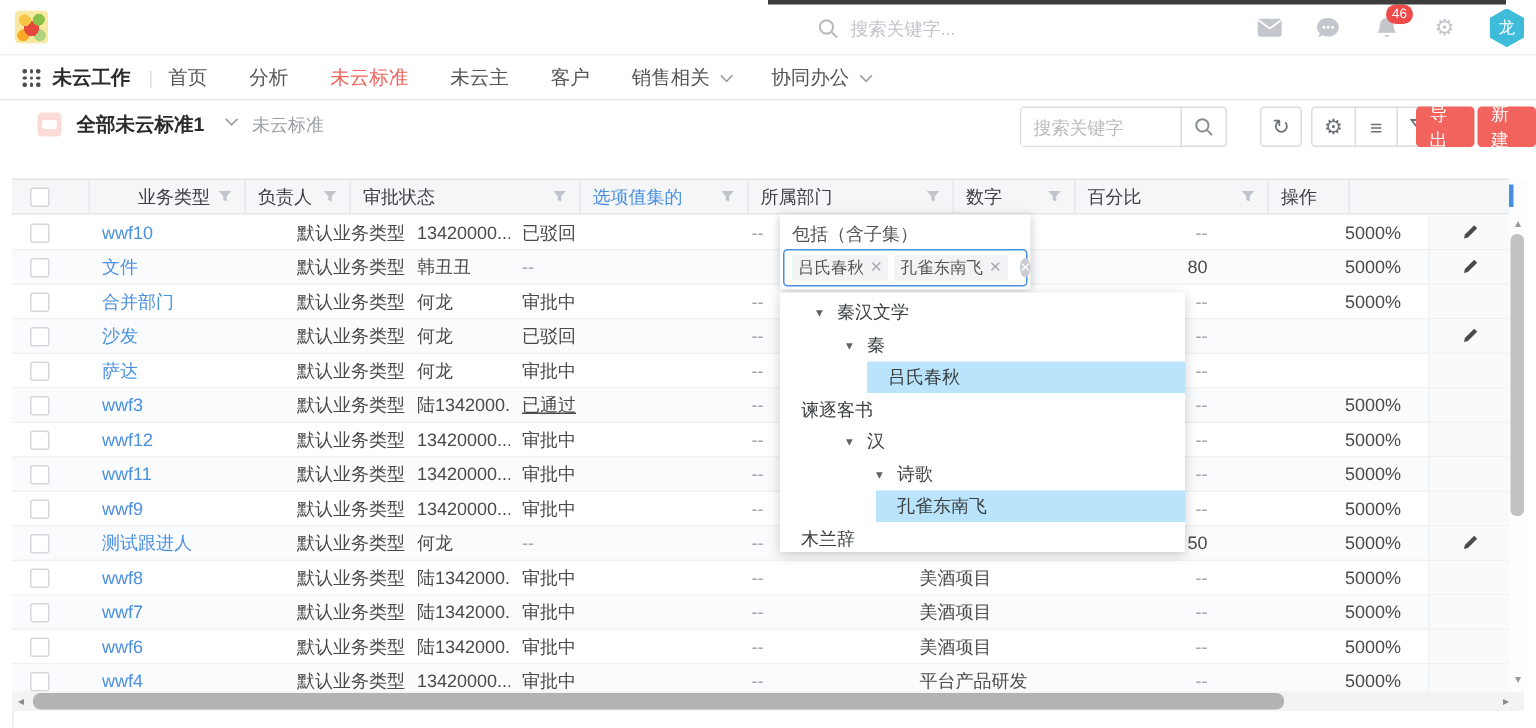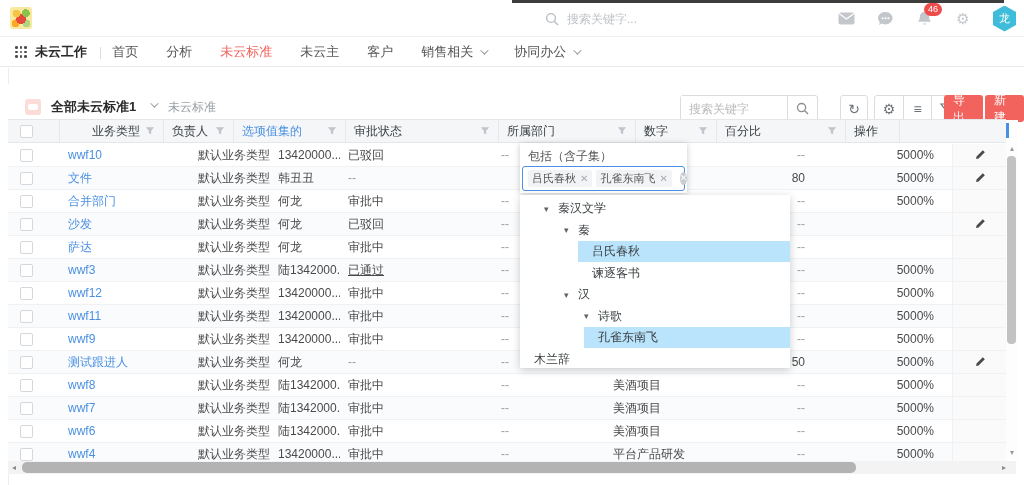--- a/index.html
+++ b/index.html
@@ -34,21 +34,21 @@
   .workspace { font-size:13px; font-weight:bold; color:#2b2b2b; margin-left:8px; }
   .navdiv { color:#ddd; margin:0 10px 0 12px; font-size:12px; }
   .navitems { display:flex; align-items:center; }
   .navitem { font-size:13px; color:#555; margin-right:28px; display:flex; align-items:center; cursor:pointer; }
   .navitem.active { color:#f2635e; }
   .chev { display:inline-block; width:6px; height:6px; border-right:1.3px solid #999; border-bottom:1.3px solid #999; transform:rotate(45deg) translateY(-2px); margin-left:7px; }
 
   
   .leftedge { position:absolute; left:8px; top:68px; bottom:0; width:0; border-left:1px solid #ededed; }
 
-  .toolbar { position:absolute; top:84px; left:8px; width:1016px; height:64px; background:#fff; }
+  .toolbar { position:absolute; top:60px; left:8px; width:1016px; height:64px; background:#fff; }
   .viewicon { position:absolute; left:17px; top:15px; width:16px; height:16px; background:#fbdcd7; border-radius:3px; }
   .viewicon::after { content:""; position:absolute; left:3px; top:5px; width:10px; height:6px; background:#fff; border-radius:2px; }
   .viewtitle { position:absolute; left:43px; top:14px; font-size:13px; font-weight:bold; color:#2b2b2b; }
   .viewcaret { position:absolute; left:135px; top:18px; }
   .crumb { position:absolute; left:160px; top:15px; font-size:12px; color:#9aa0a6; }
 
   .lsearch { position:absolute; left:672px; top:11px; width:138px; height:27px; border:1px solid #dcdcdc; border-radius:3px; display:flex; }
   .lsearch input { flex:1; border:none; outline:none; padding:0 8px; font-size:12px; min-width:0; }
   .lsearch input::placeholder { color:#bbb; }
   .lsearch .seg { width:30px; border-left:1px solid #dcdcdc; display:flex; align-items:center; justify-content:center; color:#8a8f94; }
@@ -235,30 +235,30 @@
       </span>
     </div>
     <div class="hcell" style="width: 70px;">
       <span class="lbl">负责人</span>
       <span class="funnel">
         <svg width="10" height="10" viewBox="0 0 12 12">
           <path d="M1 1.5 h10 L7.4 5.8 V10 L4.6 8.8 V5.8 Z" fill="#c0c4cb"></path>
         </svg>
       </span>
     </div>
+    <div class="hcell" style="width: 153px;">
+      <span class="lbl">审批状态</span>
+      <span class="funnel">
+        <svg width="10" height="10" viewBox="0 0 12 12">
+          <path d="M1 1.5 h10 L7.4 5.8 V10 L4.6 8.8 V5.8 Z" fill="#c0c4cb"></path>
+        </svg>
+      </span>
+    </div>
     <div class="hcell hactive" style="width: 112px;">
       <span class="lbl">选项值集的</span>
-      <span class="funnel">
-        <svg width="10" height="10" viewBox="0 0 12 12">
-          <path d="M1 1.5 h10 L7.4 5.8 V10 L4.6 8.8 V5.8 Z" fill="#c0c4cb"></path>
-        </svg>
-      </span>
-    </div>
-    <div class="hcell" style="width: 153px;">
-      <span class="lbl">审批状态</span>
       <span class="funnel">
         <svg width="10" height="10" viewBox="0 0 12 12">
           <path d="M1 1.5 h10 L7.4 5.8 V10 L4.6 8.8 V5.8 Z" fill="#c0c4cb"></path>
         </svg>
       </span>
     </div>
     <div class="hcell" style="width: 137px;">
       <span class="lbl">所属部门</span>
       <span class="funnel">
         <svg width="10" height="10" viewBox="0 0 12 12">
@@ -532,21 +532,21 @@
       <span class="tcaret">▾</span>
       <span class="tlabel">秦汉文学</span>
     </div>
     <div class="titem" style="top: 24.5px; padding-left: 44px;">
       <span class="tcaret">▾</span>
       <span class="tlabel">秦</span>
     </div>
     <div class="titem" style="top: 46px; padding-left: 58px;">
       <span class="tlabel pad sel">吕氏春秋</span>
     </div>
-    <div class="titem" style="top: 67.5px; padding-left: 58px; align-items: flex-end;">
+    <div class="titem" style="top: 67.5px;  align-items: flex-end;">
       <span class="tlabel pad">谏逐客书</span>
     </div>
     <div class="titem" style="top: 89px; padding-left: 44px;">
       <span class="tcaret">▾</span>
       <span class="tlabel">汉</span>
     </div>
     <div class="titem" style="top: 110.5px; padding-left: 64px;">
       <span class="tcaret">▾</span>
       <span class="tlabel">诗歌</span>
     </div>

